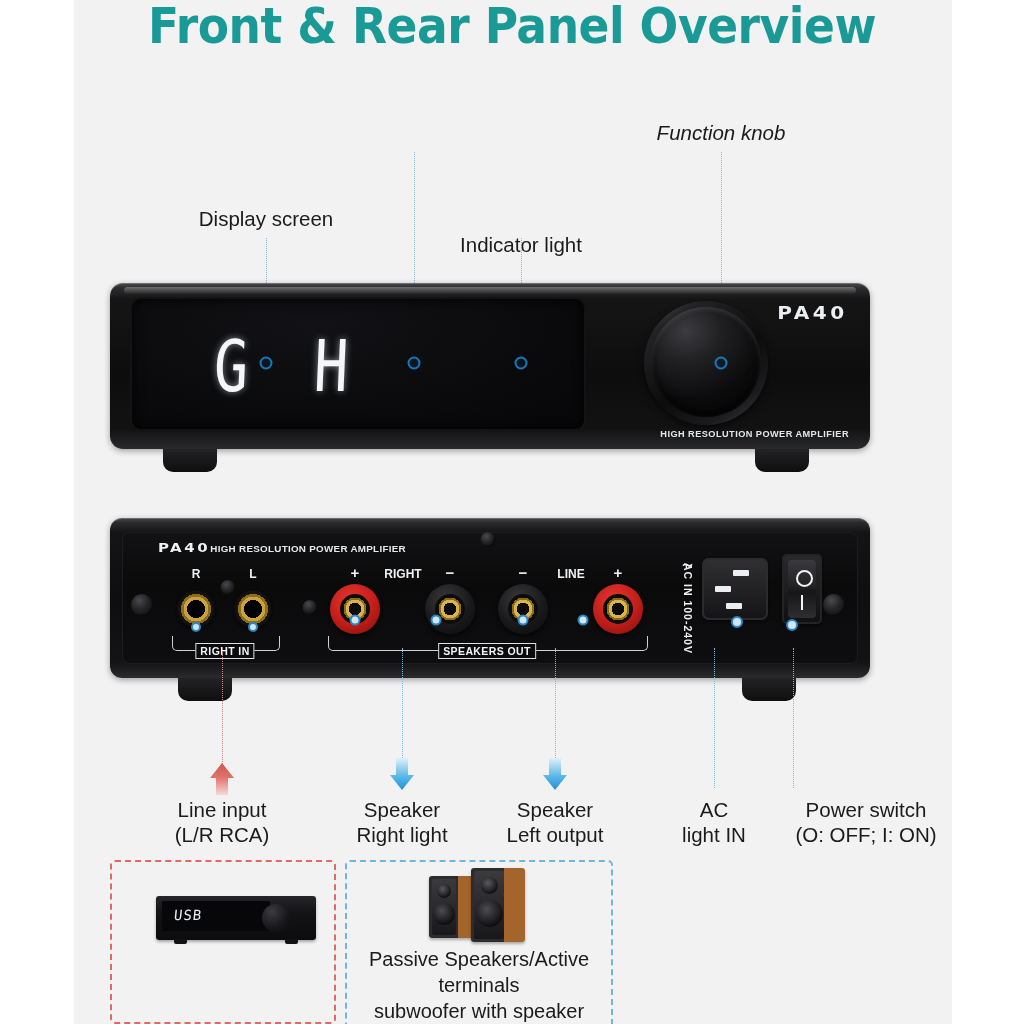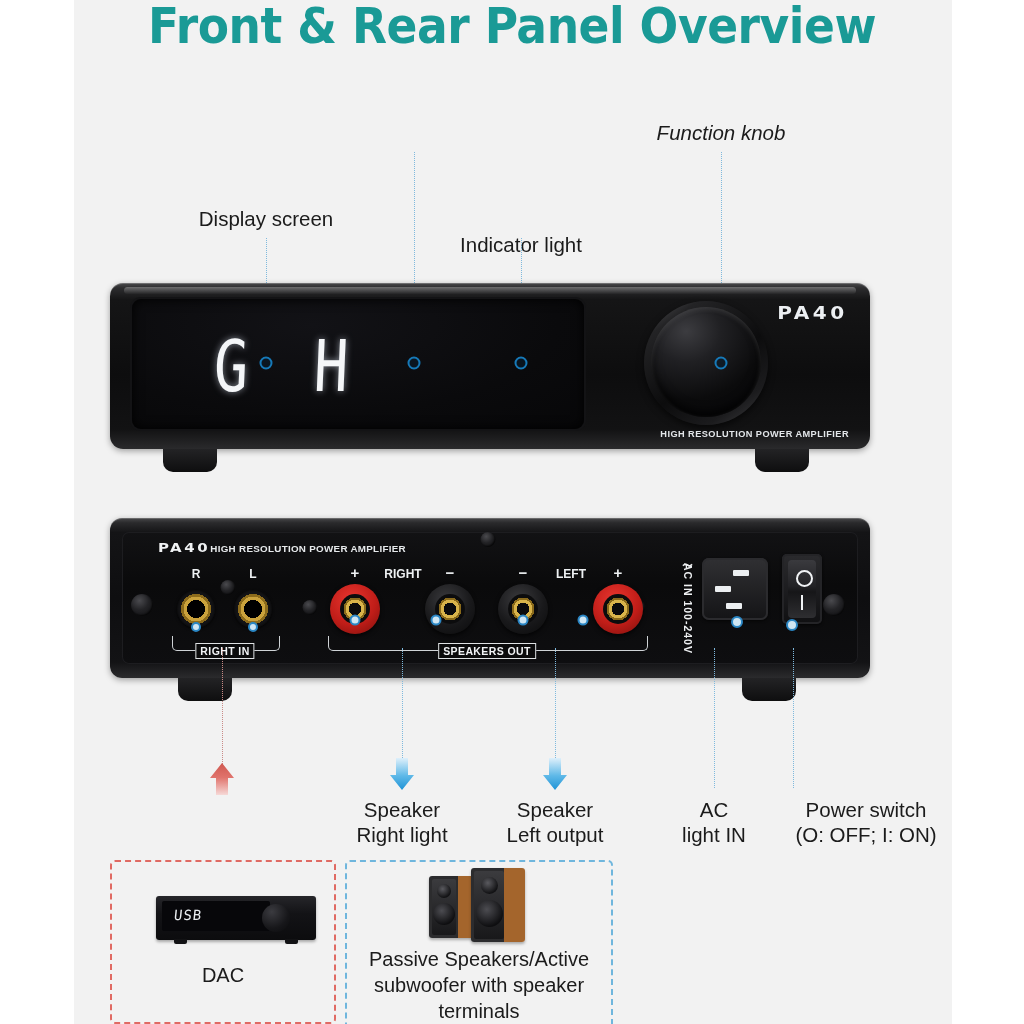--- a/index.html
+++ b/index.html
@@ -291,21 +291,21 @@
     <div class="port-lbl" style="left:143px;top:49px;">L</div>
     <div class="rca" style="left:86px;top:72px;"></div>
     <div class="rca" style="left:143px;top:72px;"></div>
     <div class="bracket" style="left:62px;top:118px;width:106px;"></div>
     <div class="tag" style="left:115px;top:125px;">RIGHT IN</div>
 
     <div class="port-lbl sm" style="left:245px;top:46px;">+</div>
     <div class="port-lbl" style="left:293px;top:49px;">RIGHT</div>
     <div class="port-lbl sm" style="left:340px;top:46px;">−</div>
     <div class="port-lbl sm" style="left:413px;top:46px;">−</div>
-    <div class="port-lbl" style="left:461px;top:49px;">LEFT</div>
+    <div class="port-lbl" style="left:461px;top:49px;">LINE</div>
     <div class="port-lbl sm" style="left:508px;top:46px;">+</div>
 
     <div class="binding red" style="left:245px;top:66px;">
         <span class="ring"></span>
       </div>
     <div class="binding blk" style="left:340px;top:66px;">
         <span class="ring"></span>
       </div>
     <div class="binding blk" style="left:413px;top:66px;">
         <span class="ring"></span>
@@ -345,20 +345,24 @@
   <svg class="arrow" style="left:222px;top:762px;" viewBox="0 0 26 34">
     <defs>
         <linearGradient id="gr" x1="0" y1="1" x2="0" y2="0">
       <stop offset="0%" stop-color="#f6d9d7"></stop>
           <stop offset="55%" stop-color="#e0736c"></stop>
           <stop offset="100%" stop-color="#cf5850"></stop>
     </linearGradient>
       </defs>
     <path d="M13 1 L25 16 L19 16 L19 33 L7 33 L7 16 L1 16 Z" fill="url(#gr)"></path>
   </svg>
+  <div class="lbl c" style="left:222px;top:797px;">
+    <div>Line input</div>
+    <div>(L/R RCA)</div>
+  </div>
 
   <div class="vline" style="left:402px;top:648px;height:112px;"></div>
   <svg class="arrow" style="left:402px;top:757px;" viewBox="0 0 26 34">
     <defs>
         <linearGradient id="gb" x1="0" y1="0" x2="0" y2="1">
       <stop offset="0%" stop-color="#dff0fb"></stop>
           <stop offset="55%" stop-color="#5fb9e8"></stop>
           <stop offset="100%" stop-color="#1f93d6"></stop>
     </linearGradient>
       </defs>
@@ -393,36 +397,35 @@
   <div class="dbox red" style="left:110px;top:860px;width:222px;height:160px;">
     <div class="dac">
       <span class="body"></span>
       <span class="scr">
         <span class="usb">USB</span>
       </span>
       <span class="kn"></span>
       <span class="ft" style="left:18px;"></span>
       <span class="ft" style="right:18px;"></span>
     </div>
-    <div class="boxcap" style="top:100px;">DAC</div>
   </div>
 
   <div class="dbox blue" style="left:345px;top:860px;width:264px;height:164px;">
     <div class="spk" style="left:82px;top:14px;">
       <span class="cab"></span>
       <span class="baf"></span>
       <span class="tw"></span>
       <span class="wf"></span>
     </div>
     <div class="spk" style="left:124px;top:6px;width:54px;height:74px;">
       <span class="cab"></span>
       <span class="baf" style="width:30px;"></span>
       <span class="tw" style="left:10px;top:9px;width:17px;height:17px;"></span>
       <span class="wf" style="left:5px;top:32px;width:27px;height:27px;"></span>
     </div>
     <div class="boxcap" style="top:84px;">
       <div>Passive Speakers/Active</div>
+      <div>terminals</div>
       <div>subwoofer with speaker</div>
-      <div>terminals</div>
     </div>
   </div>
 
 </div>
 
 </body></html>

